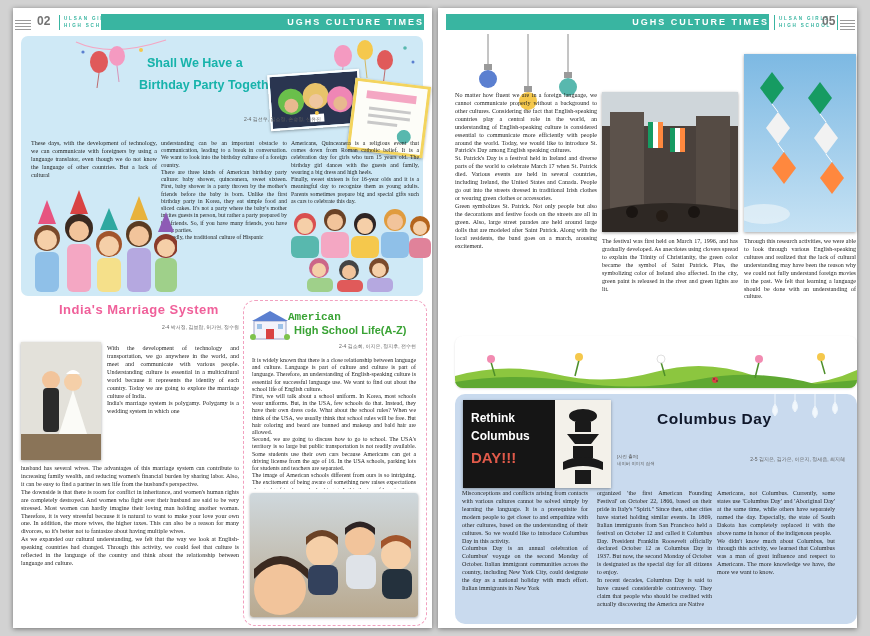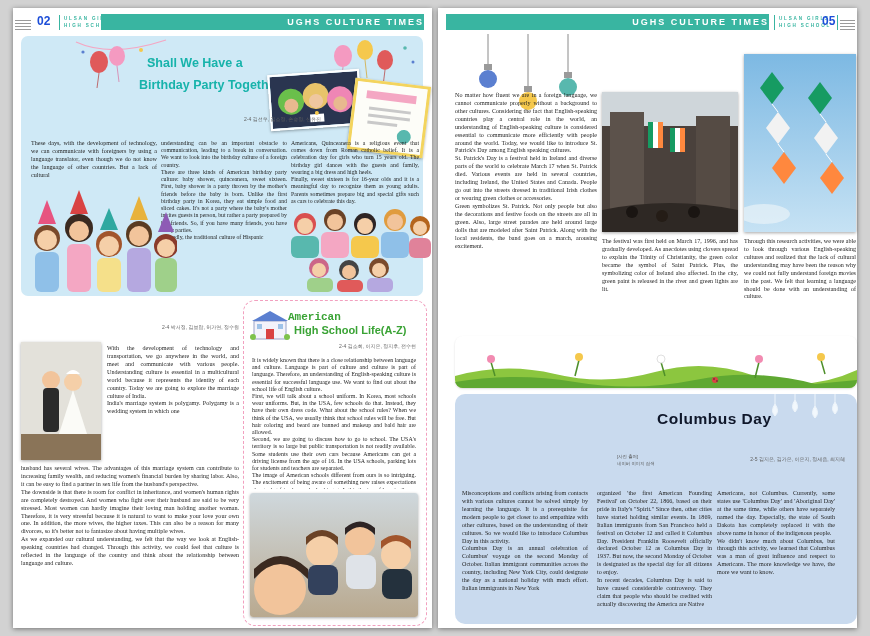--- a/index.html
+++ b/index.html
@@ -5,21 +5,21 @@
   html,body{margin:0;padding:0;}
   body{width:870px;height:636px;background:#d2d2d2;font-family:"Liberation Serif","DejaVu Serif",serif;}
   .stage{position:relative;width:870px;height:636px;background:#d2d2d2;overflow:hidden;}
   .page{position:absolute;top:8px;width:419px;height:620px;background:#ffffff;box-shadow:0 1px 5px rgba(0,0,0,.45);}
   .page.left{left:13px;}
   .page.right{left:438px;}
   .abs{position:absolute;}
   .coltext{font-size:6.1px;line-height:1.3;text-align:justify;color:#1f1f1f;white-space:pre-line;overflow:hidden;}
   .banner{background:#39b5a1;color:#fff;font-family:"Liberation Sans","DejaVu Sans",sans-serif;font-weight:bold;font-size:9px;letter-spacing:2px;text-align:right;line-height:16px;height:16px;}
   .schoolname{font-family:"Liberation Sans","DejaVu Sans",sans-serif;font-size:4.6px;letter-spacing:1.8px;color:#39b5a1;font-weight:bold;line-height:1.6;white-space:pre-line;}
-  .pagenum{font-family:"Liberation Sans","DejaVu Sans",sans-serif;font-weight:bold;font-size:12px;color:#1d4ed8;}
+  .pagenum{font-family:"Liberation Sans","DejaVu Sans",sans-serif;font-weight:bold;font-size:12px;color:#737373;}
   .lines-icon div{height:1px;background:#9a9a9a;margin:2px 0;}
   .byline{font-family:"Liberation Sans","DejaVu Sans",sans-serif;font-size:5px;color:#5f5f5f;text-align:right;}
   .sans{font-family:"Liberation Sans","DejaVu Sans",sans-serif;text-align:center;}
   .panel-blue{background:#cfe9f6;border-radius:7px;}
   .title-teal{color:#17b3ab;font-weight:bold;font-size:12.5px;line-height:1.5;}
   .title-pink{color:#f0609a;font-weight:bold;font-size:13px;letter-spacing:.5px;}
   .title-green{color:#3aa335;font-weight:bold;font-size:11px;line-height:1.2;}
   .title-blue{color:#5b7fd0;font-weight:bold;font-size:21px;letter-spacing:1px;}
   .title-purple{color:#0f172a;font-weight:bold;font-size:15.5px;letter-spacing:.5px;}
   .photo{box-shadow:0 1px 3px rgba(0,0,0,.35);}
@@ -154,20 +154,21 @@
             <circle cx="62" cy="66" r="7" fill="#f2c49b"></circle>
           <circle cx="92" cy="62" r="10" fill="#7a4a2b"></circle>
             <circle cx="92" cy="64" r="7" fill="#f5cfa8"></circle>
           <rect x="20" y="72" width="26" height="14" rx="5" fill="#9fd08a"></rect>
             <rect x="50" y="74" width="26" height="12" rx="5" fill="#e05a5a"></rect>
             <rect x="80" y="72" width="26" height="14" rx="5" fill="#b5a8e0"></rect>
         </g>
       </svg>
     </div>
 
+    <div class="abs sans title-pink" style="left:46px;top:294px;">India's Marriage System</div>
     <div class="abs byline" style="left:90px;top:316px;width:136px;">2-4 박서정, 김보람, 허가연, 정수원</div>
 
     <div class="abs photo" style="left:8px;top:334px;width:80px;height:118px;overflow:hidden;">
       <svg width="80" height="118">
           <rect width="80" height="118" fill="#e3e1da"></rect>
         <rect y="92" width="80" height="26" fill="#8a7458"></rect>
         <circle cx="30" cy="38" r="9" fill="#f2c49b"></circle>
           <rect x="22" y="46" width="16" height="44" rx="4" fill="#2b2b2b"></rect>
         <circle cx="52" cy="40" r="9" fill="#f5cfa8"></circle>
           <path d="M52 48 L38 92 L66 92 Z" fill="#fbfbf7"></path>
@@ -327,20 +328,37 @@
             <path d="M10 10 q5 7 0 12 q-5 -5 0 -12"></path>
           <line x1="30" y1="0" x2="30" y2="6"></line>
             <path d="M30 6 q5 7 0 12 q-5 -5 0 -12"></path>
           <line x1="50" y1="0" x2="50" y2="12"></line>
             <path d="M50 12 q5 7 0 12 q-5 -5 0 -12"></path>
           <line x1="70" y1="0" x2="70" y2="8"></line>
             <path d="M70 8 q5 7 0 12 q-5 -5 0 -12"></path>
         </g>
       </svg>
 
+      <div class="abs photo" style="left:8px;top:6px;width:148px;height:88px;overflow:hidden;background:#111;">
+        <svg class="abs" style="left:0;top:0;" width="148" height="88">
+          <rect width="148" height="88" fill="#151515"></rect>
+          <rect x="92" y="0" width="56" height="88" fill="#f3f1ea"></rect>
+          <g fill="#1a1a1a">
+            <ellipse cx="120" cy="16" rx="14" ry="7"></ellipse>
+              <rect x="112" y="22" width="16" height="10"></rect>
+            <path d="M104 34 L136 34 L128 44 L112 44 Z"></path>
+              <rect x="110" y="46" width="20" height="12"></rect>
+            <path d="M100 62 Q120 52 140 62 L140 70 Q120 62 100 70 Z"></path>
+              <rect x="112" y="70" width="16" height="14"></rect>
+          </g>
+        </svg>
+        <div class="poster-text abs" style="left:8px;top:12px;font-size:12px;">Rethink</div>
+        <div class="poster-text abs" style="left:8px;top:30px;font-size:12px;">Columbus</div>
+        <div class="poster-text abs" style="left:8px;top:50px;font-size:15px;color:#e05a4a;">DAY!!!</div>
+      </div>
       <div class="abs caption" style="left:162px;top:60px;width:70px;">[사진 출처]
 네이버 이미지 검색</div>
 
       <div class="abs sans title-purple" style="left:202px;top:16px;">Columbus Day</div>
       <div class="abs byline" style="left:190px;top:62px;width:200px;">2-5 김지은, 김가은, 이은지, 정세음, 최지혜</div>
 
       <div class="abs coltext" style="left:7px;top:96px;width:126px;height:126px;">Misconceptions and conflicts arising from contacts with various cultures cannot be solved simply by learning the language. It is a prerequisite for modern people to get closer to and empathize with other cultures, based on the understanding of their cultures. So we would like to introduce Columbus Day in this activity.
 Columbus Day is an annual celebration of Columbus' voyage on the second Monday of October. Italian immigrant communities across the country, including New York City, could designate the day as a national holiday with much effort. Italian immigrants in New York</div>
       <div class="abs coltext" style="left:142px;top:96px;width:115px;height:126px;">organized 'the first American Founding Festival' on October 22, 1866, based on their pride in Italy's "Spirit." Since then, other cities have started holding similar events. In 1869, Italian immigrants from San Francisco held a festival on October 12 and called it Columbus Day. President Franklin Roosevelt officially declared October 12 as Columbus Day in 1937. But now, the second Monday of October is designated as the special day for all citizens to enjoy.
 In recent decades, Columbus Day is said to have caused considerable controversy. They claim that people who should be credited with actually discovering the America are Native</div>

